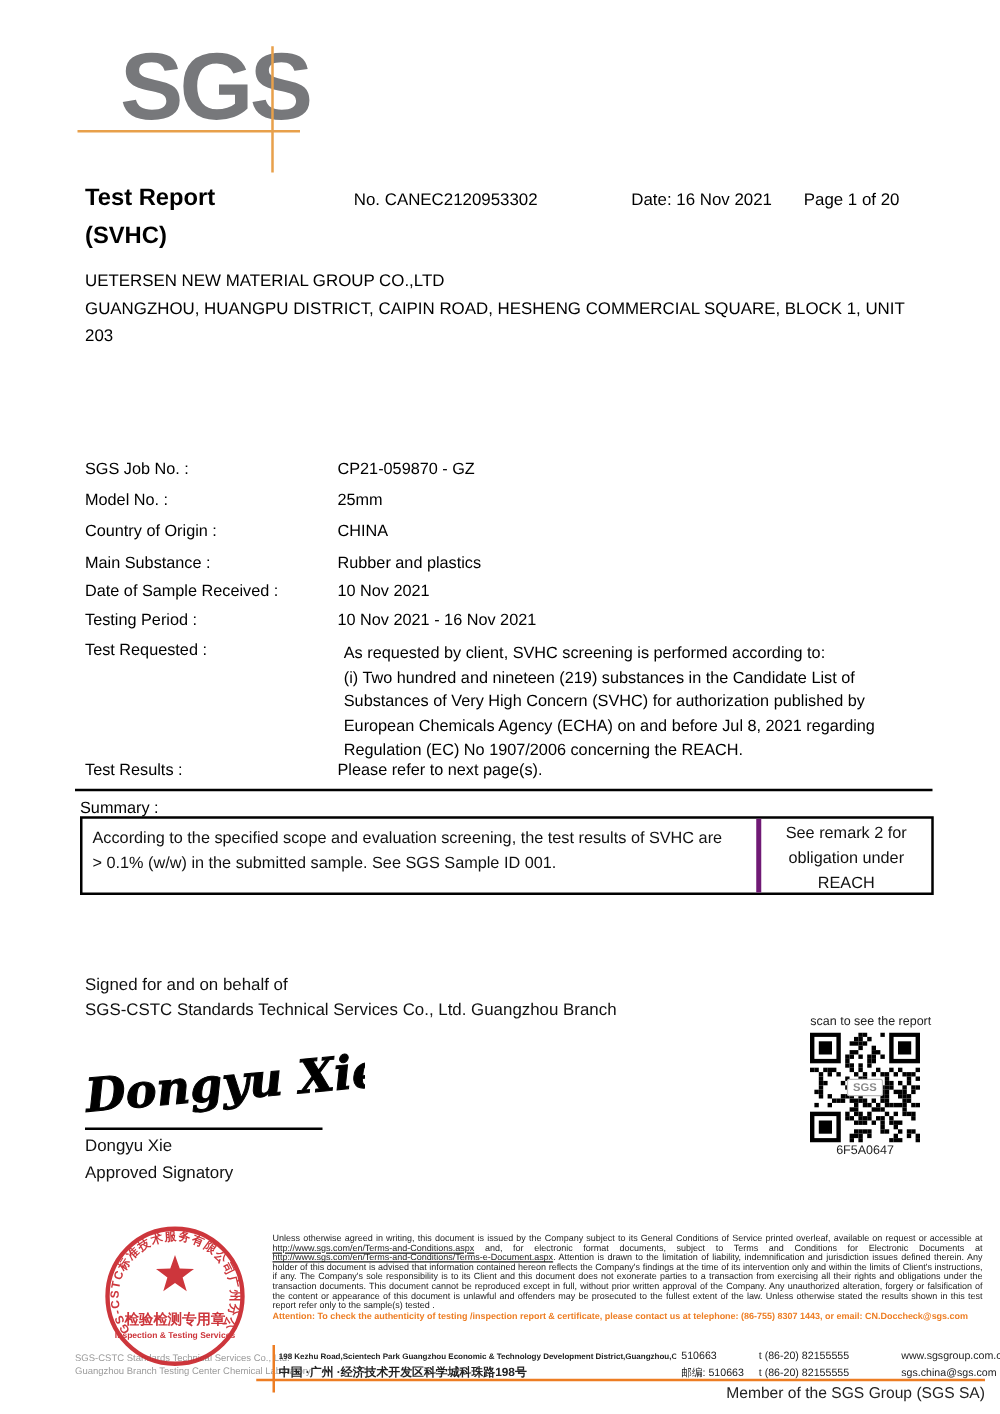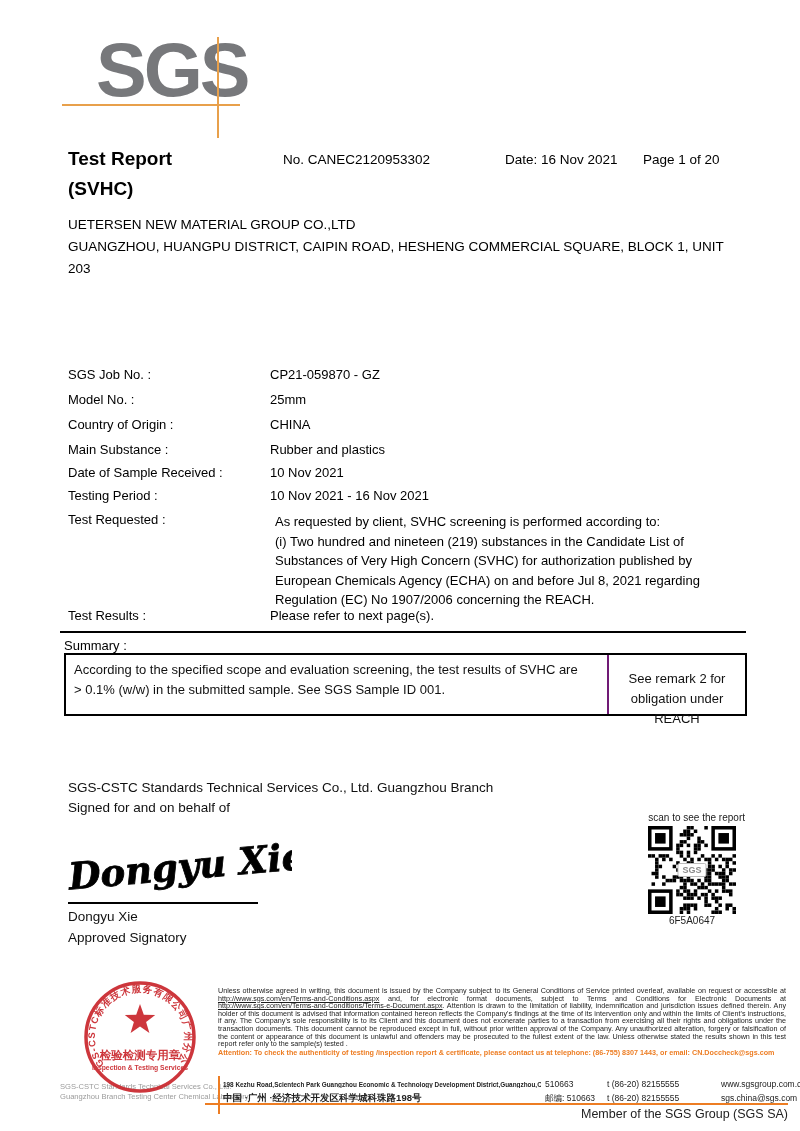--- a/index.html
+++ b/index.html
@@ -19,21 +19,21 @@
   .intro{left:68px;top:325px;font-size:13px;line-height:21px;color:#000;}
   
   .lbl{left:68px;font-size:13px;color:#000;}
   .val{left:270px;font-size:13px;color:#000;}
   .tr-lines{left:275px;top:512px;font-size:13px;line-height:19.5px;color:#000;}
   
   .divider{left:60px;top:631px;width:686px;height:2px;background:#000;}
   .sum-label{left:64px;top:638px;font-size:13px;color:#000;}
   .sum-box{left:64px;top:653px;width:679px;height:59px;border:2px solid #000;display:flex;}
   .sum-left{flex:1;padding:5px 8px;font-size:13px;line-height:20px;}
-  .sum-right{width:136px;border-left:2px solid #701a75;text-align:center;padding-top:14px;font-size:13px;line-height:20px;}
+  .sum-right{width:136px;border-left:4px solid #701a75;text-align:center;padding-top:1px;font-size:13px;line-height:20px;}
   
   .signed{left:68px;top:778px;font-size:13.5px;line-height:20px;}
   .sig-svg{left:62px;top:830px;}
   .sig-line{left:68px;top:902px;width:190px;height:2px;background:#000;}
   .sig-name{left:68px;top:909px;font-size:13.5px;}
   .sig-role{left:68px;top:930px;font-size:13.5px;}
   
   .qr-caption{left:641px;top:812px;width:104px;font-size:10px;text-align:right;color:#222;}
   .qr-wrap{left:648px;top:826px;width:88px;height:88px;}
   .qr-label{position:absolute;left:50%;top:50%;transform:translate(-50%,-50%);background:#fff;color:#8a8a8a;
@@ -110,22 +110,22 @@
       <div>&gt; 0.1% (w/w) in the submitted sample. See SGS Sample ID 001.</div>
     </div>
     <div class="sum-right">
       <div>See remark 2 for</div>
       <div>obligation under</div>
       <div>REACH</div>
     </div>
   </div>
 
   <div class="abs signed">
+    <div>Signed for and on behalf of</div>
     <div>SGS-CSTC Standards Technical Services Co., Ltd. Guangzhou Branch</div>
-    <div>Signed for and on behalf of</div>
   </div>
   <svg class="abs sig-svg" width="230" height="72" viewBox="0 0 230 72">
     <text x="6" y="50" transform="rotate(-5 115 36)" style="font-family:&quot;DejaVu Serif&quot;,&quot;Liberation Serif&quot;,serif;font-style:italic;font-weight:bold;font-size:37px;fill:#000;" stroke="#000" stroke-width="0.8">Dongyu Xie</text>
   </svg>
   <div class="abs sig-line"></div>
   <div class="abs sig-name">Dongyu Xie</div>
   <div class="abs sig-role">Approved Signatory</div>
 
   <div class="abs qr-caption">scan to see the report</div>
   <div class="abs qr-wrap">

